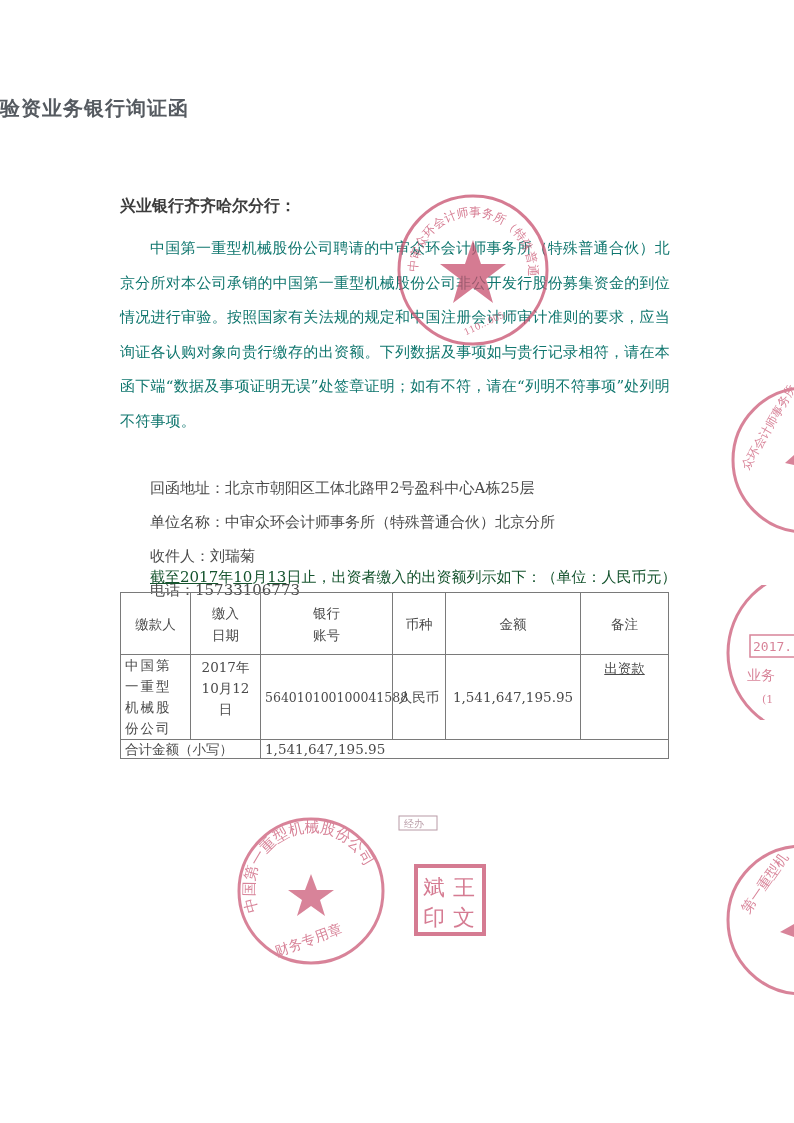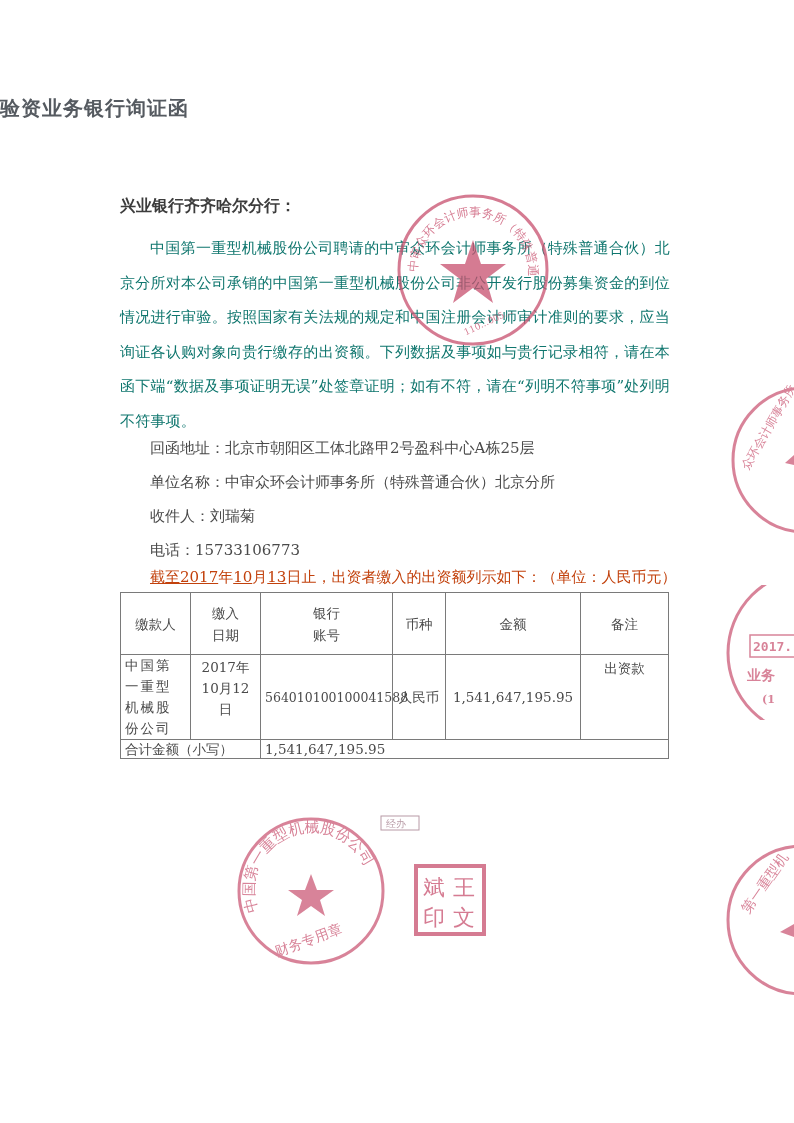--- a/index.html
+++ b/index.html
@@ -18,40 +18,40 @@
     position: absolute; left: 120px; top: 196px;
     font-family: "DejaVu Sans", "Liberation Sans", sans-serif;
     font-weight: bold; font-size: 16px; color: #3c3c3c;
   }
   .body-para {
     position: absolute; left: 120px; top: 231px; width: 550px;
     font-size: 15px; line-height: 34.5px; color: #0f766e;
     text-indent: 30px; text-align: justify; letter-spacing: 0.2px;
   }
   .info-line {
-    position: absolute; left: 150px; font-size: 15px; color: #4a4a4a;
+    position: absolute; left: 150px; font-size: 15px; color: #4a4a4a; margin-top: 40px;
   }
   .intro-line {
-    position: absolute; left: 150px; top: 568px; font-size: 15px; color: #c2410c;
+    position: absolute; left: 150px; top: 568px; font-size: 15px; color: #14532d;
   }
   .intro-line .ul { text-decoration: underline; }
   table.confirm {
     position: absolute; left: 120px; top: 592px; width: 548px;
     border-collapse: collapse; font-size: 13.5px; color: #4a4a4a;
     table-layout: fixed;
   }
   table.confirm td, table.confirm th {
     border: 1px solid #7a7a7a; padding: 0 4px; font-weight: normal;
     vertical-align: middle;
   }
   table.confirm th { height: 61px; text-align: center; line-height: 22px; }
   table.confirm tr.data-row td { height: 62px; line-height: 21px; }
   table.confirm tr.sum-row td { height: 18px; line-height: 18px; }
   .c-center { text-align: center; }
-  .c-top { vertical-align: top !important; text-align: center; padding-top: 3px !important; }
+  .c-top { vertical-align: top !important; text-align: center; padding-top: 3px !important; text-decoration: underline; }
   .stamp { position: absolute; pointer-events: none; }
   .stamp svg { display: block; }
 </style>
 </head>
 <body>
 
 <div class="title">验资业务银行询证函</div>
 
 <div class="addressee">兴业银行齐齐哈尔分行：</div>
 
@@ -112,21 +112,21 @@
 </div>
 
 <div class="stamp" style="left:727px; top:385px; opacity:0.7;">
   <svg width="67" height="150" viewBox="0 0 67 150">
     <circle cx="78" cy="75" r="72" fill="none" stroke="#c8506e" stroke-width="3"></circle>
     <text x="12" y="70" font-size="12" fill="#c8506e" transform="rotate(-60 30 70)">众环会计师事务所</text>
     <polygon points="67,70 58,78 67,80" fill="#c8506e"></polygon>
   </svg>
 </div>
 
-<div class="stamp" style="left:720px; top:585px; opacity:0.7;font-weight:bold;">
+<div class="stamp" style="left:720px; top:585px; opacity:0.7;">
   <svg width="74" height="135" viewBox="0 0 74 135">
     <circle cx="90" cy="68" r="82" fill="none" stroke="#c8506e" stroke-width="3"></circle>
     <rect x="30" y="50" width="50" height="22" fill="none" stroke="#c8506e" stroke-width="1.5"></rect>
     <text x="33" y="66" font-size="13" fill="#c8506e" font-family="DejaVu Sans Mono, monospace">2017.</text>
     <text x="27" y="95" font-size="14" fill="#c8506e">业务</text>
     <text x="42" y="118" font-size="11" fill="#c8506e">(1</text>
   </svg>
 </div>
 
 <div class="stamp" style="left:236px; top:816px; opacity:0.7;">
@@ -134,21 +134,21 @@
     <defs>
         <path id="arcB" d="M 22 95 A 58 58 0 1 1 130 95"></path>
       </defs>
     <circle cx="75" cy="75" r="72" fill="none" stroke="#c8506e" stroke-width="3"></circle>
     <text font-size="15" fill="#c8506e" font-family="DejaVu Sans, sans-serif"><textPath href="#arcB">中国第一重型机械股份公司</textPath></text>
     <polygon points="75,58 81,74 98,74 84,84 89,100 75,90 61,100 66,84 52,74 69,74" fill="#c8506e"></polygon>
     <text x="38" y="128" font-size="14" fill="#c8506e" transform="rotate(-20 75 125)">财务专用章</text>
   </svg>
 </div>
 
-<div class="stamp" style="left:380px; top:815px; opacity:0.7;">
+<div class="stamp" style="left:398px; top:815px; opacity:0.7;">
   <svg width="40" height="16" viewBox="0 0 40 16">
     <rect x="1" y="1" width="38" height="14" fill="none" stroke="#9a7080" stroke-width="1"></rect>
     <text x="6" y="12" font-size="10" fill="#9a7080">经办</text>
   </svg>
 </div>
 
 <div class="stamp" style="left:413px; top:863px; opacity:0.75;">
   <svg width="74" height="74" viewBox="0 0 74 74">
     <rect x="3" y="3" width="68" height="68" fill="none" stroke="#c8506e" stroke-width="4"></rect>
     <text x="40" y="32" font-size="22" fill="#c8506e">王</text>

